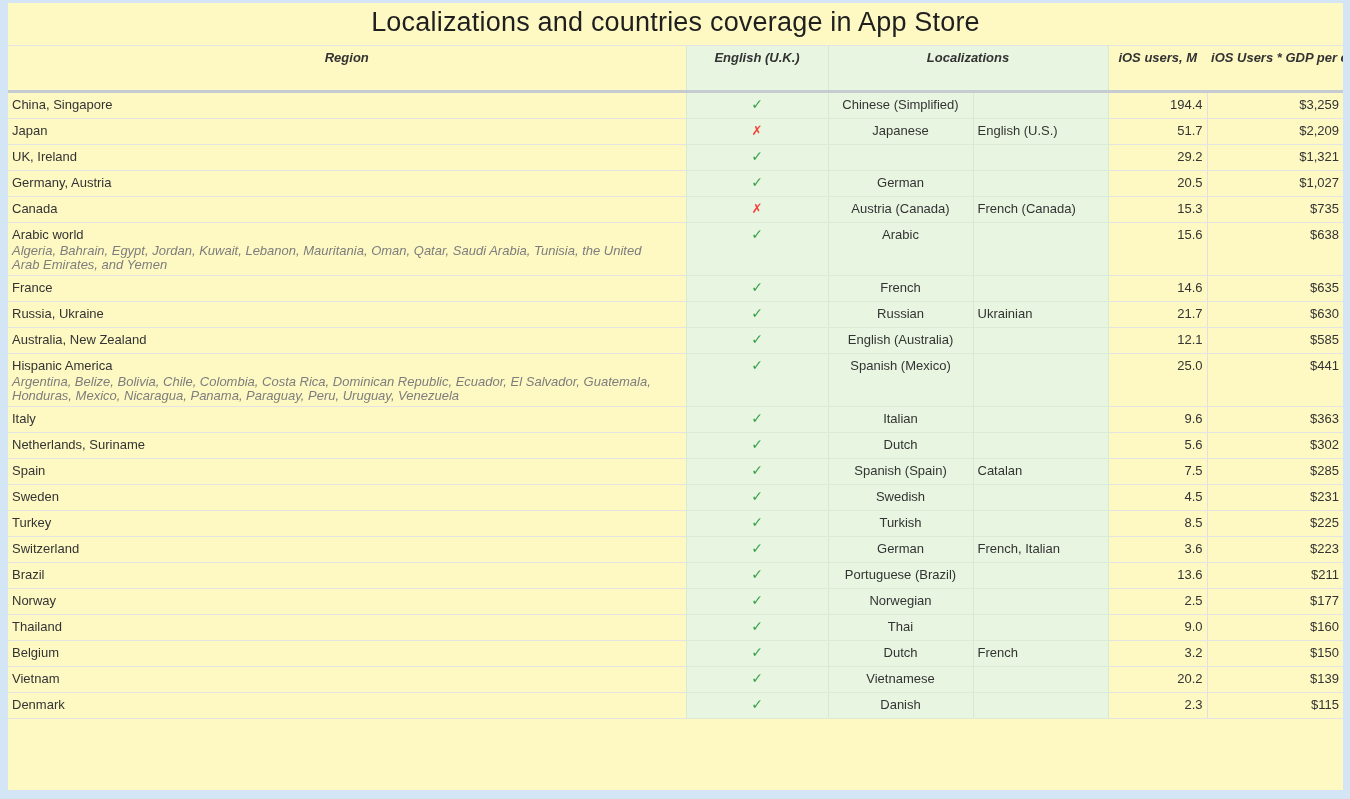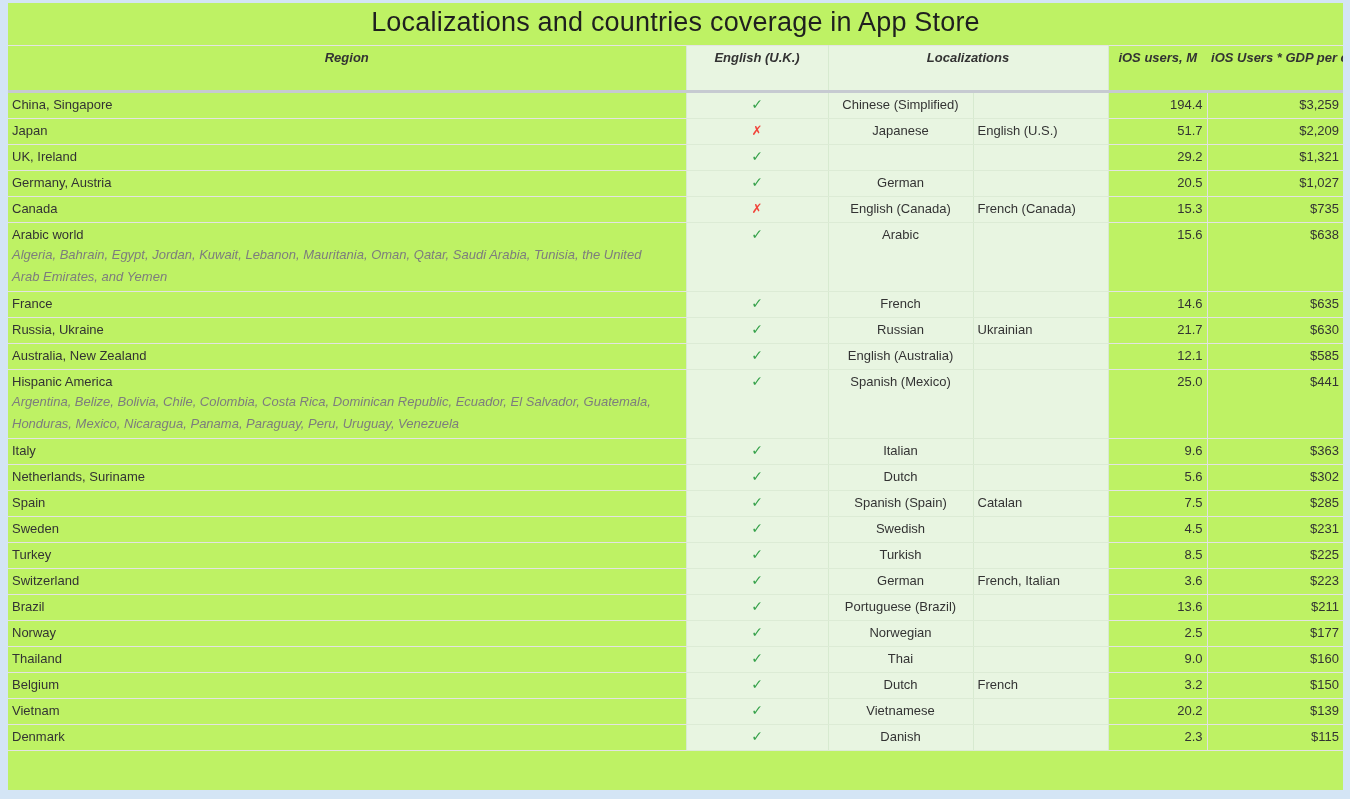--- a/index.html
+++ b/index.html
@@ -4,21 +4,21 @@
 <style>
   html,body{margin:0;padding:0;}
   body{
     width:1350px;height:799px;overflow:hidden;
     background:#d4e5f5;
     font-family:"Liberation Sans","DejaVu Sans",sans-serif;
     -webkit-font-smoothing:antialiased;
   }
   .content{
     position:absolute;left:8px;top:3px;width:1335px;height:787px;
-    background:#bef264;
+    background:#fef9c3;
   }
   .page-title{
     text-align:center;
     font-size:27px;
     color:#1f1f1f;
     padding:4px 0 7px 0;
     letter-spacing:0.2px;
   }
   table.cov{
     border-collapse:collapse;
@@ -53,21 +53,21 @@
   tbody td.green{border-bottom:1px solid #dcebd5;border-left:1px solid #d7ead0;border-right:1px solid #d7ead0;}
   td.region-cell{text-align:left;white-space:normal;}
   td.uk-cell{text-align:center;}
   td.loc1-cell{text-align:center;}
   td.loc2-cell{text-align:left;padding-left:14px;}
   td.users-cell{text-align:right;padding-right:8px;border-right:1px solid #e0e0e0;}
   td.gdp-cell{text-align:right;padding-right:6px;}
   .region-sublist{
     font-style:italic;
     color:#7d7d7d;
-    line-height:22px;
+    line-height:14px;
     padding-top:1px;
     white-space:normal;
     width:640px;
   }
   .mark-yes{color:#35a14a;font-size:14px;}
   .mark-no{color:#f1453b;font-weight:bold;font-size:13px;}
 </style>
 </head>
 <body>
 
@@ -133,21 +133,21 @@
           <td class="loc1-cell green">German</td>
           <td class="loc2-cell green"></td>
           <td class="users-cell">20.5</td>
           <td class="gdp-cell">$1,027</td>
         </tr>
         <tr>
           <td class="region-cell">
             <div>Canada</div>
           </td>
           <td class="uk-cell green"><span class="mark-no">✗</span></td>
-          <td class="loc1-cell green">English (Canada)</td>
+          <td class="loc1-cell green">Austria (Canada)</td>
           <td class="loc2-cell green">French (Canada)</td>
           <td class="users-cell">15.3</td>
           <td class="gdp-cell">$735</td>
         </tr>
         <tr>
           <td class="region-cell">
             <div>Arabic world</div>
             <div class="region-sublist">Algeria, Bahrain, Egypt, Jordan, Kuwait, Lebanon, Mauritania, Oman, Qatar, Saudi Arabia, Tunisia, the United Arab Emirates, and Yemen</div>
           </td>
           <td class="uk-cell green"><span class="mark-yes">✓</span></td>

